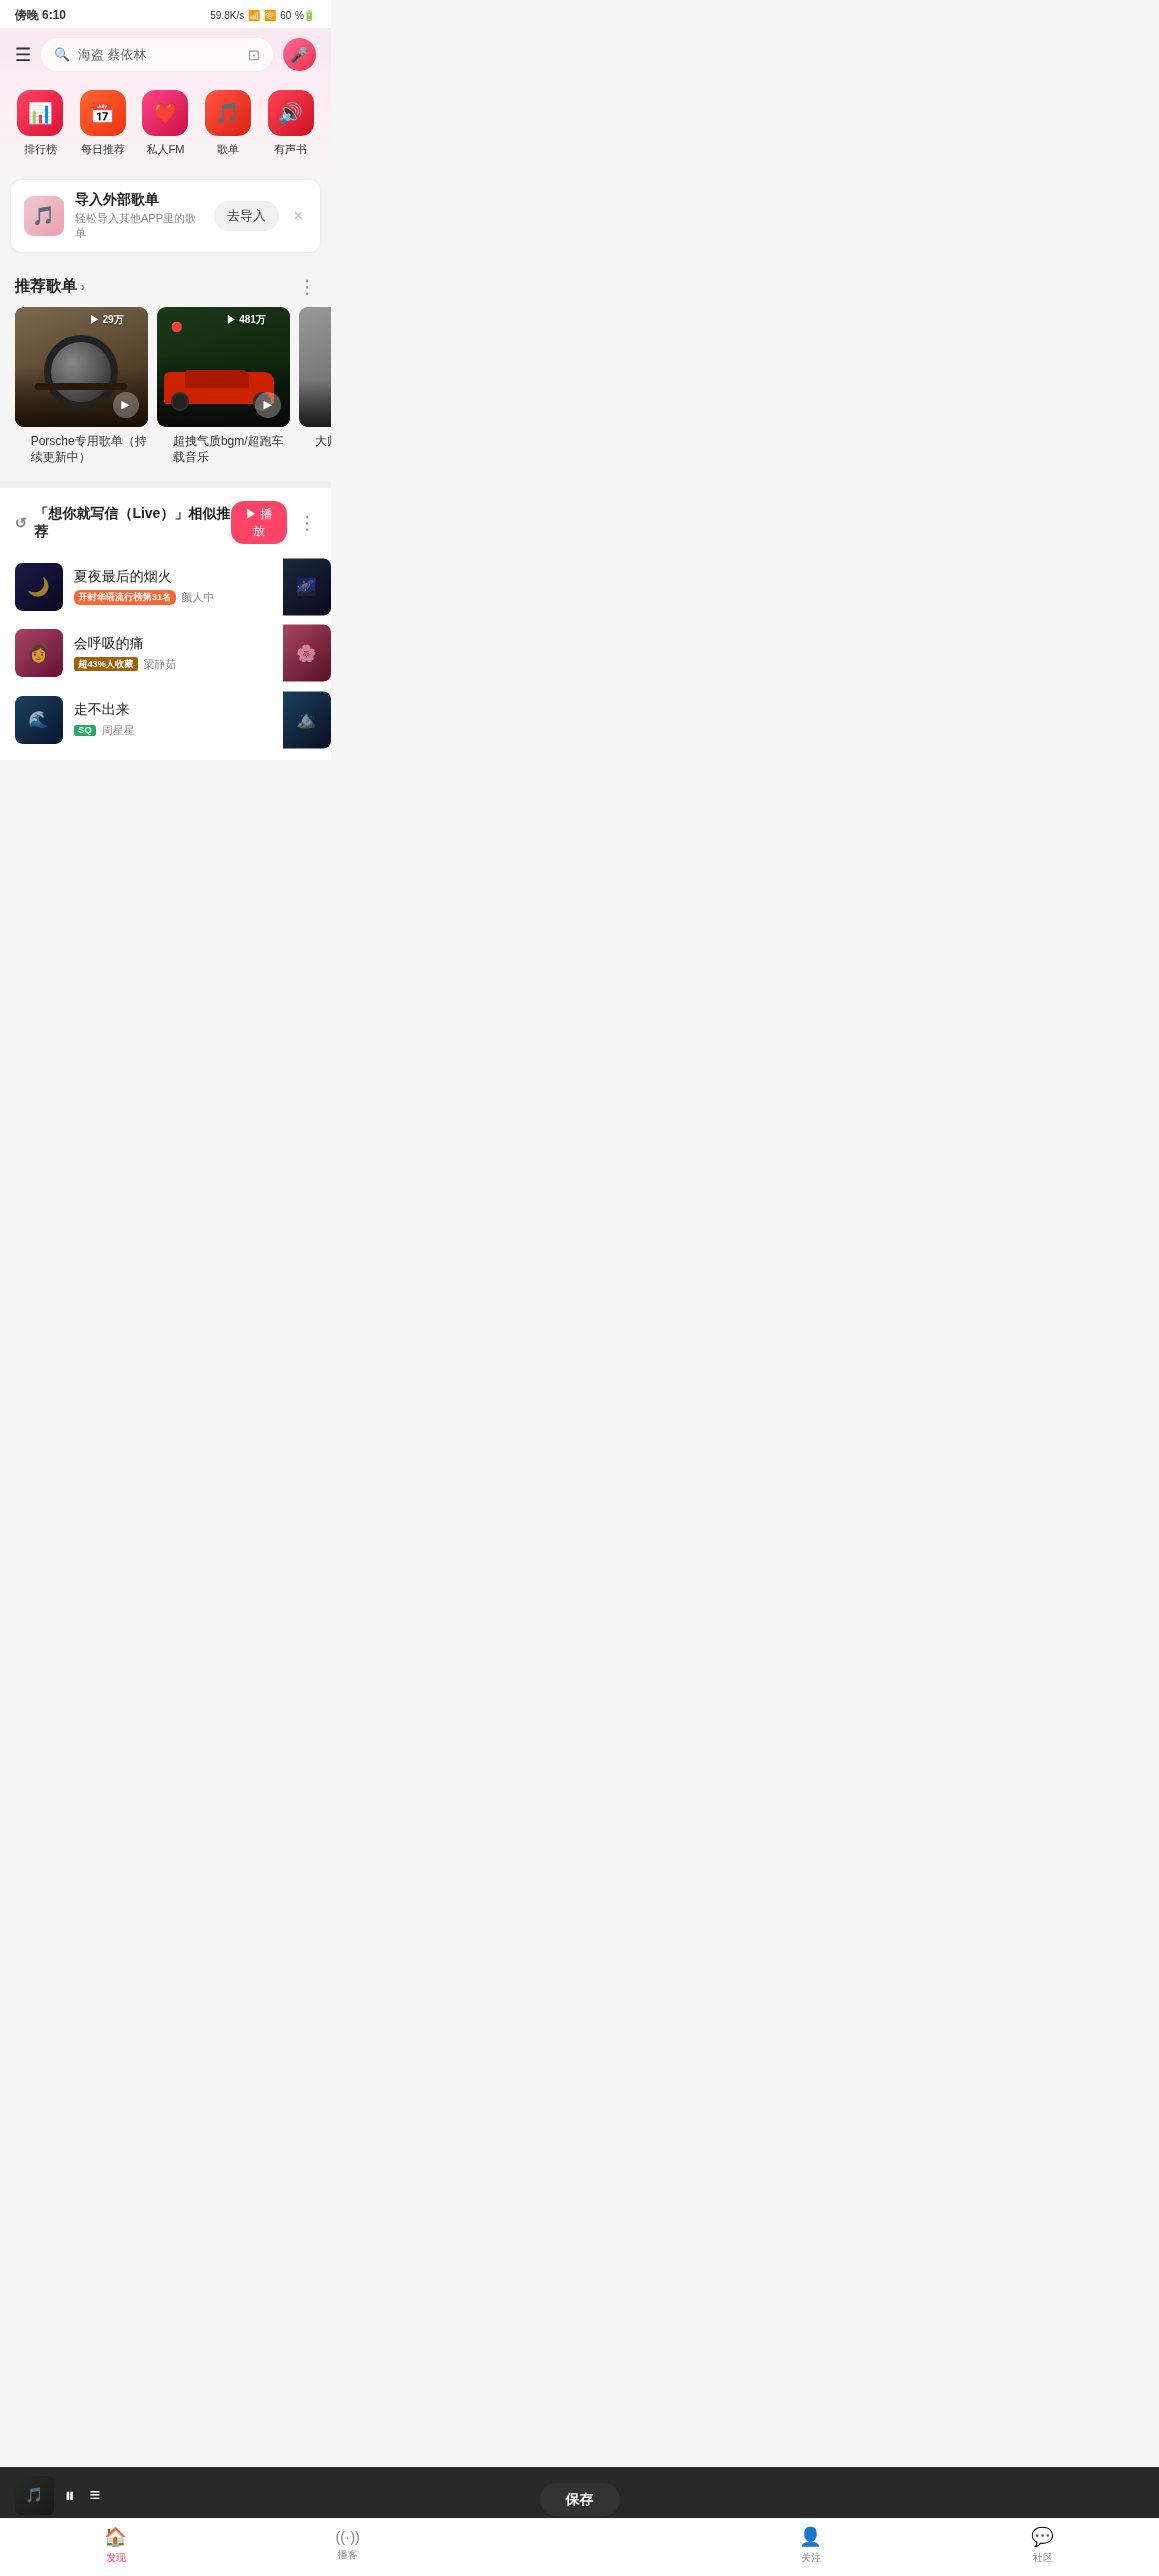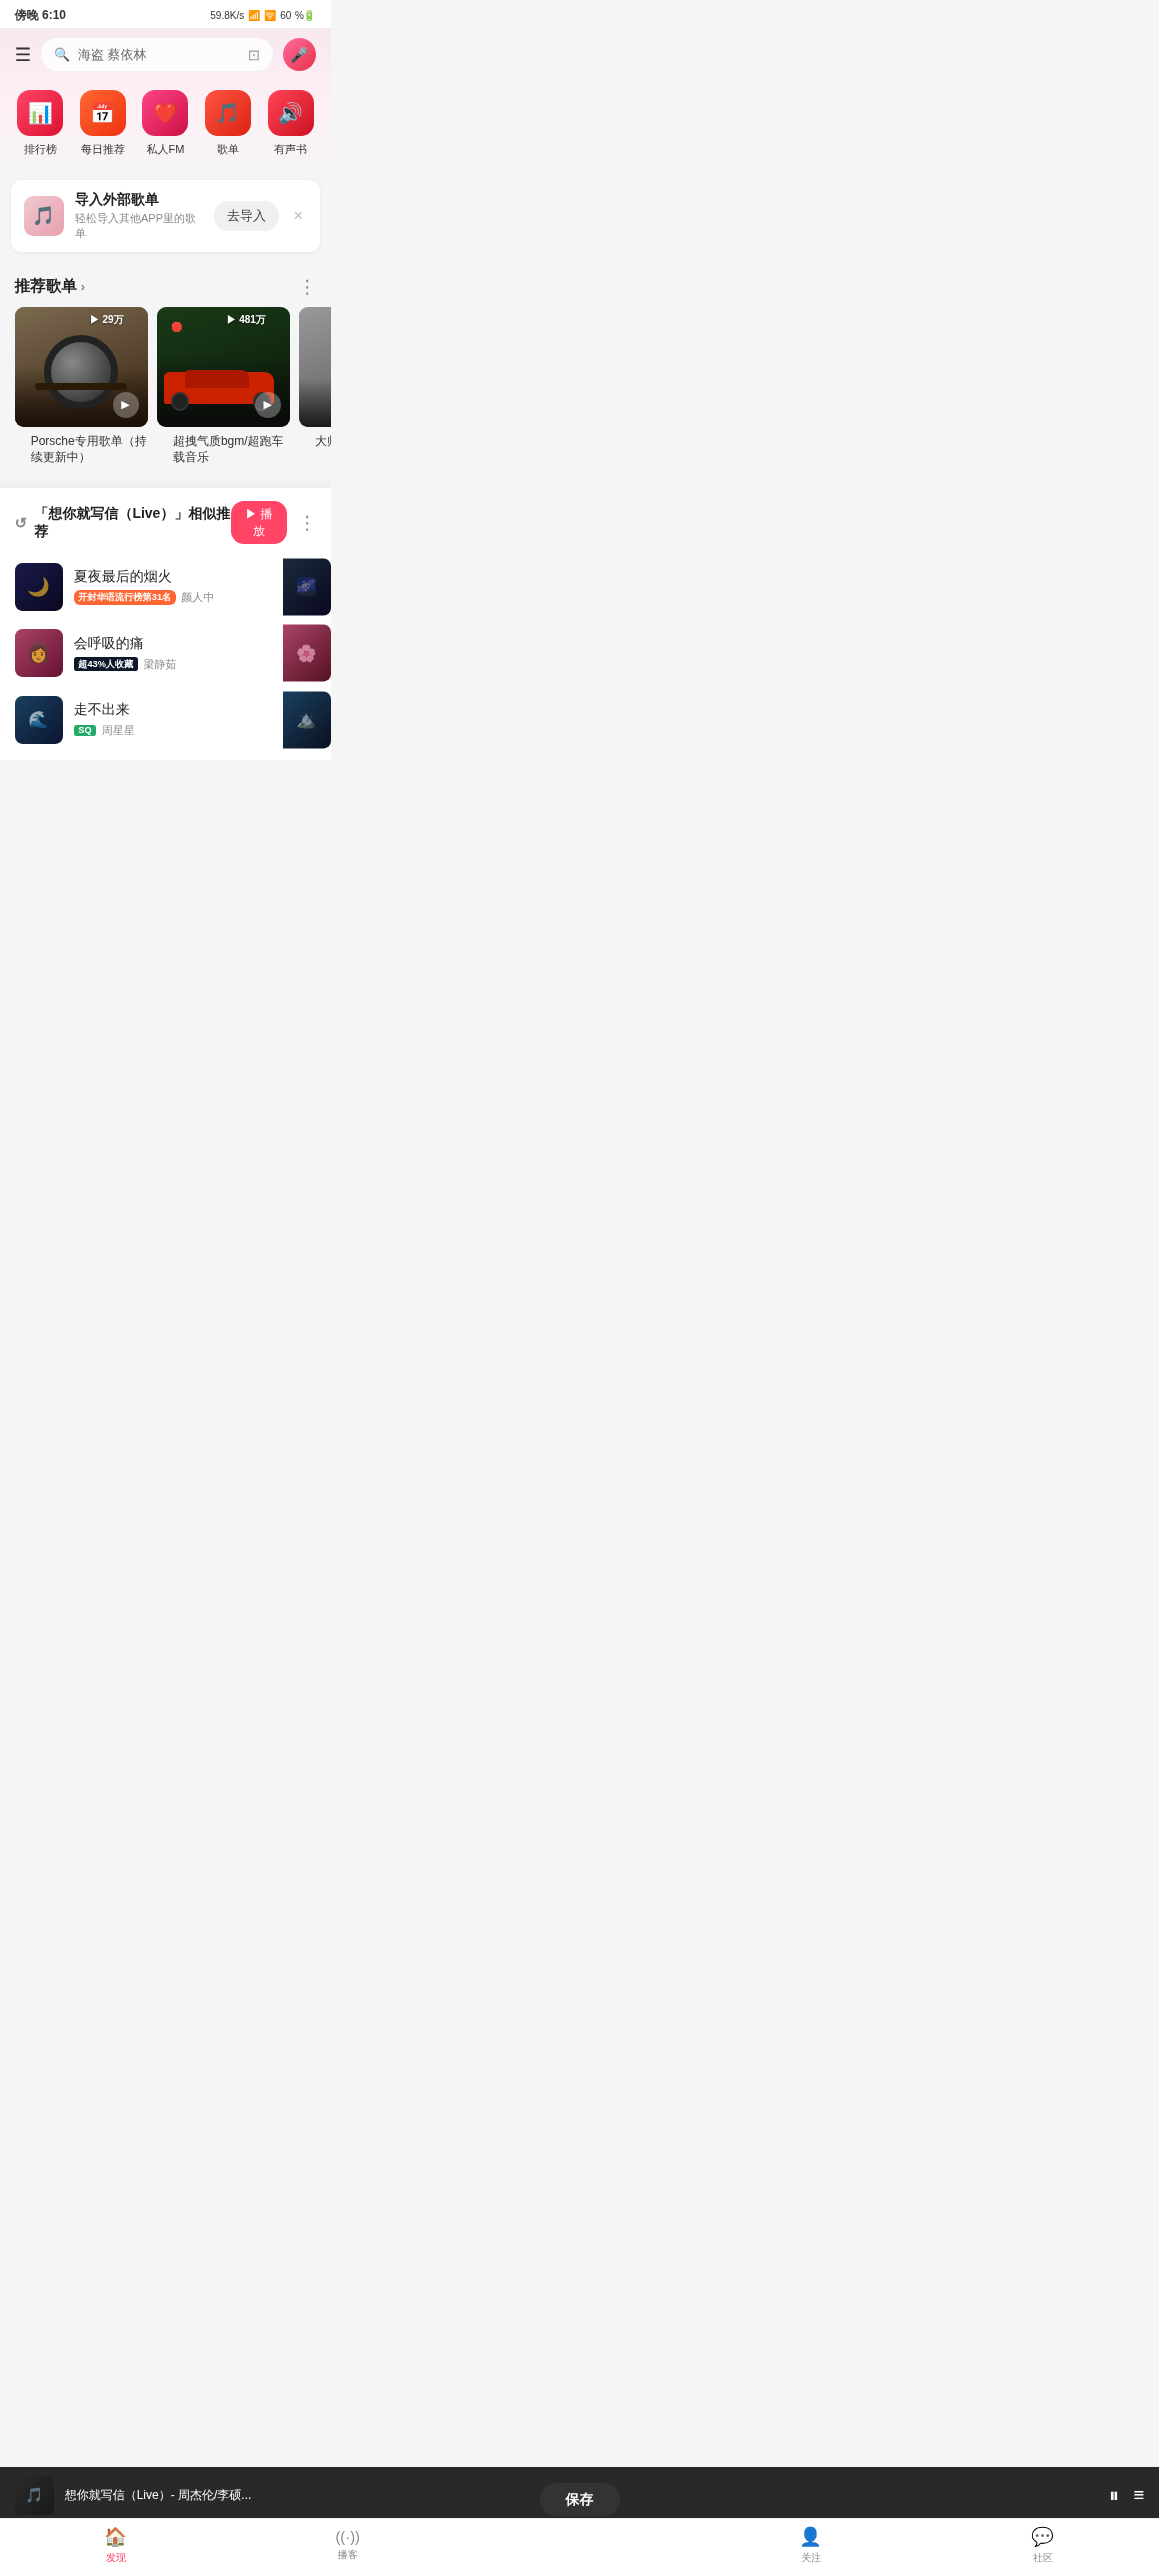--- a/index.html
+++ b/index.html
@@ -257,21 +257,21 @@
     .song-info { flex: 1; min-width: 0; }
     .song-title { font-size: 14px; font-weight: 500; color: #222; margin-bottom: 3.7px; }
     .song-meta { display: flex; align-items: center; gap: 5.5px; }
     .song-badge {
       font-size: 9.2px;
       padding: 0.9px 4.6px;
       border-radius: 2.8px;
       font-weight: 600;
     }
     .badge-chart { background: #ff6633; color: white; border-radius: 6px; }
-    .badge-popular { background: #0f172a; color: white; }
+    .badge-popular { background: #a16207; color: white; }
     .badge-sq { background: #22aa66; color: white; }
     .song-artist { font-size: 11px; color: #888; }
     .song-play-btn {
       width: 28px; height: 28px;
       border: 1.4px solid #ddd;
       border-radius: 50%;
       display: flex; align-items: center; justify-content: center;
       color: #ccc;
       font-size: 11px;
       flex-shrink: 0;
@@ -559,23 +559,20 @@
   <div style="height: 101px;"></div>
 
 </div>
 
 <div class="now-playing">
   <div class="np-album">
     <div style="width:100%;height:100%;background:linear-gradient(135deg,#2a2a2a,#1a1a1a);display:flex;align-items:center;justify-content:center;">
       <span style="font-size:14.7px;">🎵</span>
     </div>
   </div>
-  <div class="np-info">
-    <div class="np-title">想你就写信（Live）- 周杰伦/李硕...</div>
-  </div>
   <div class="np-controls">
     <span class="np-pause">⏸</span>
     <span class="np-list">≡</span>
   </div>
 </div>
 
 <button class="save-fab">保存</button>
 
 <div class="bottom-nav">
   <div class="nav-tab">

